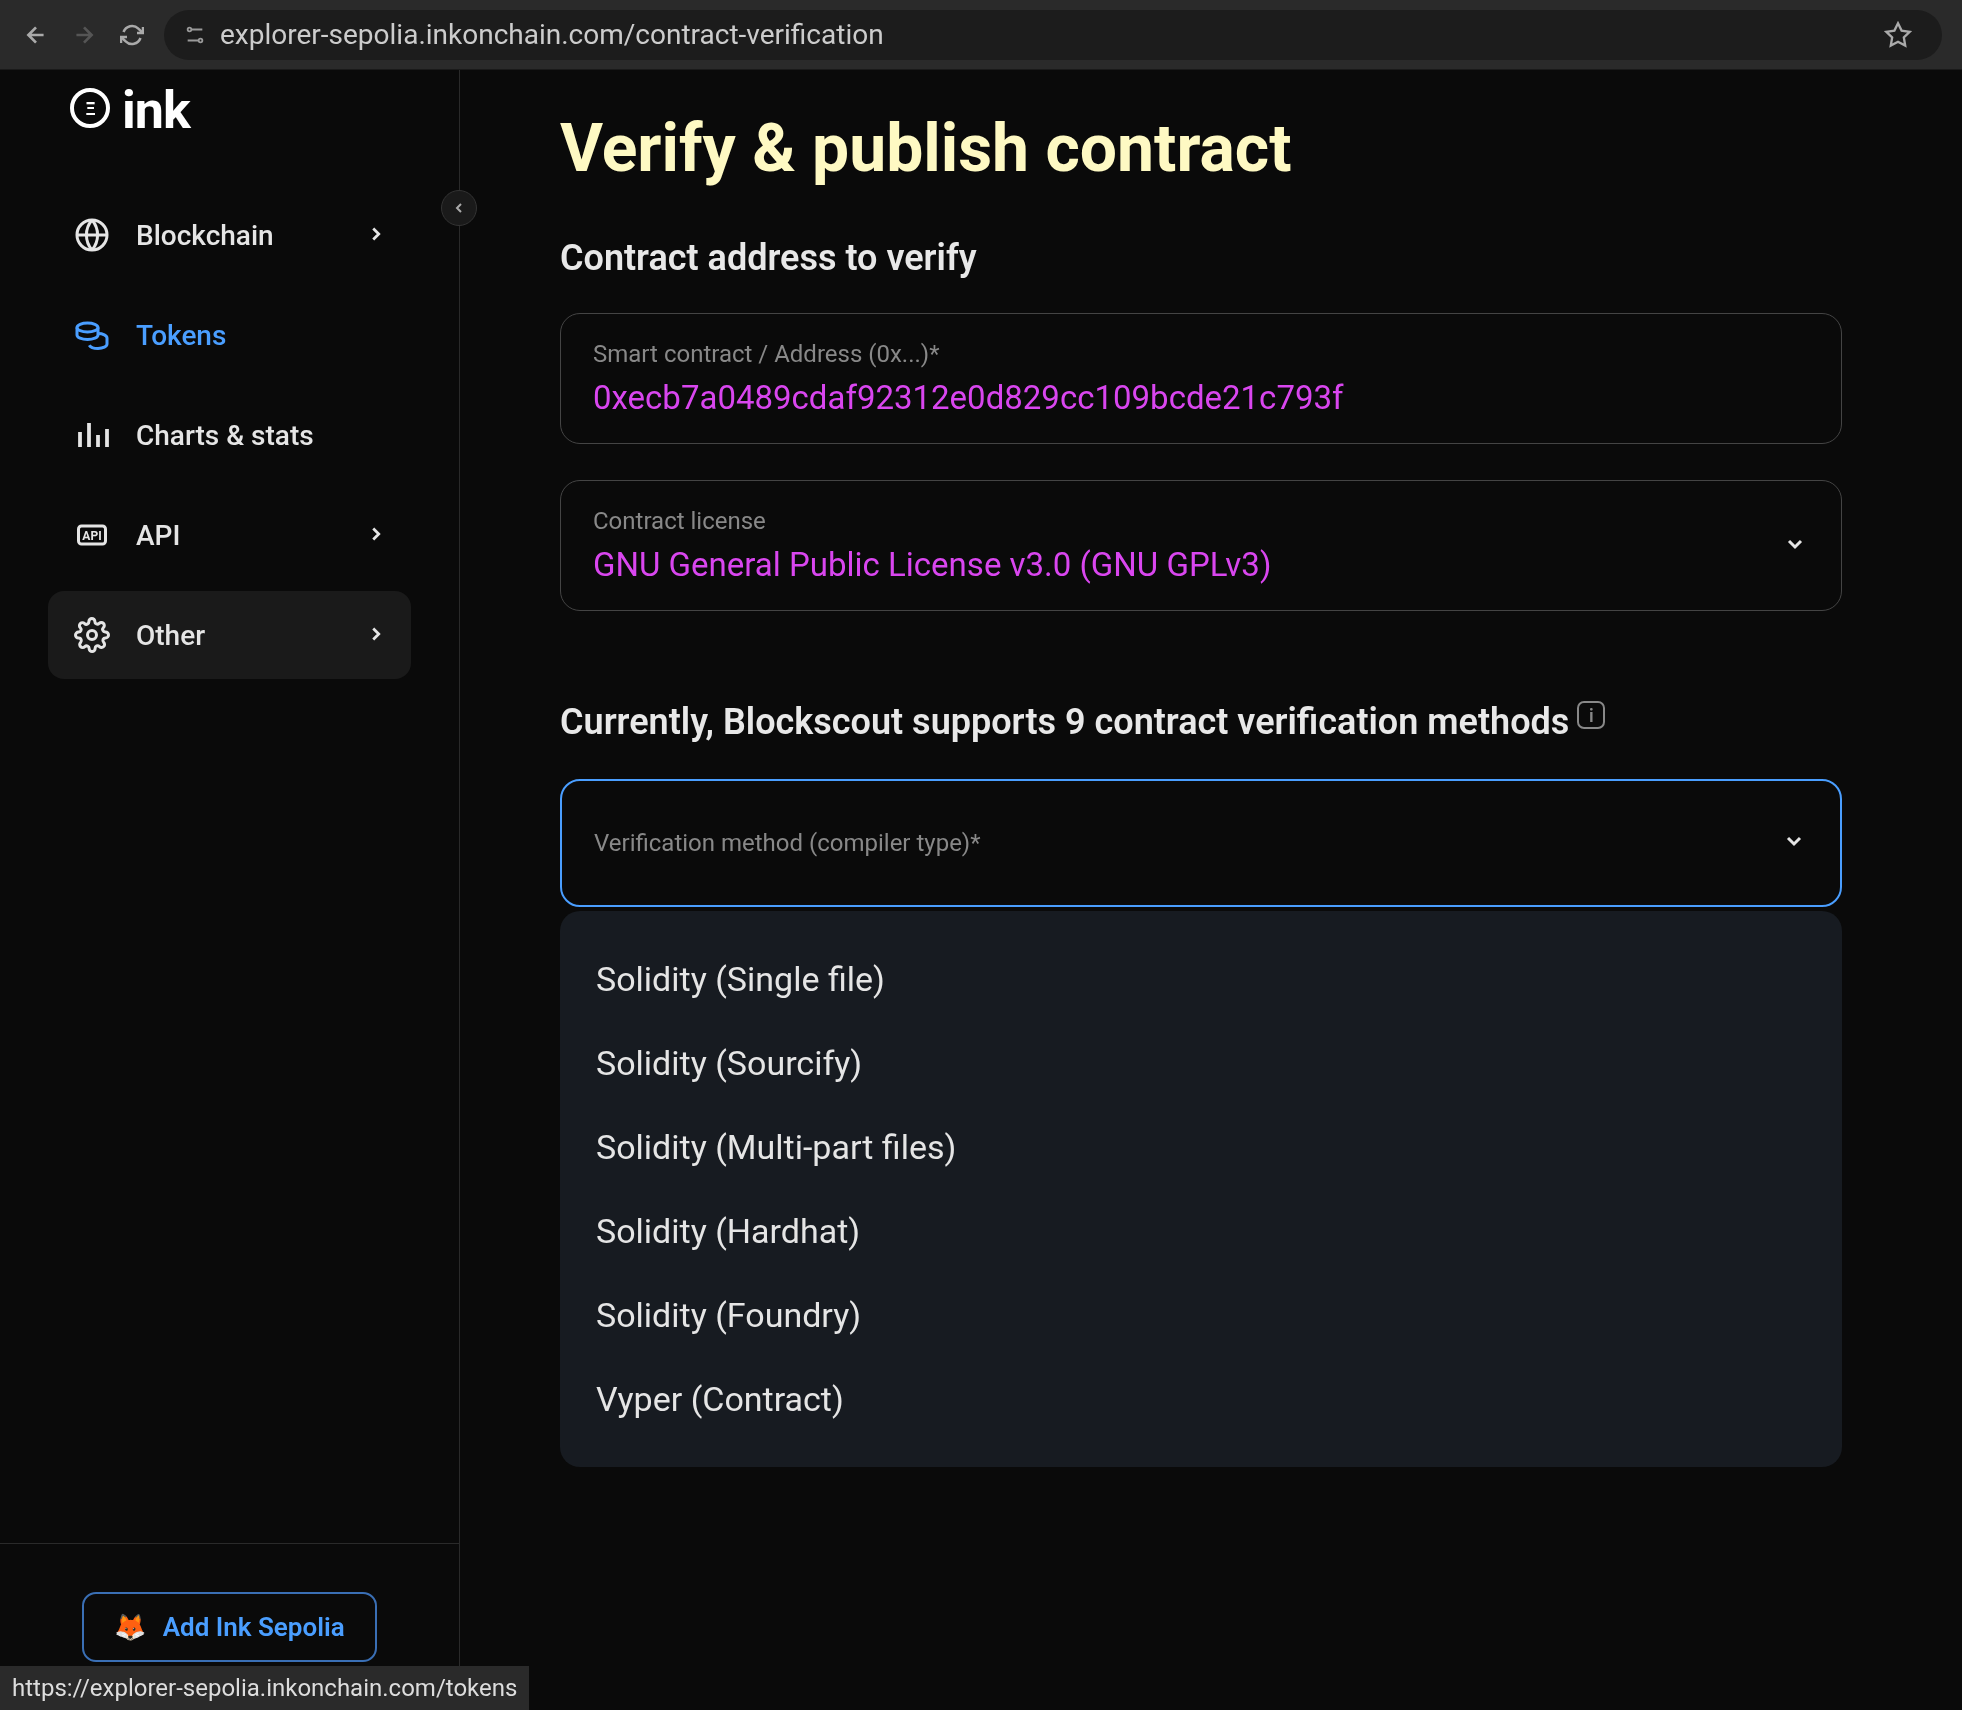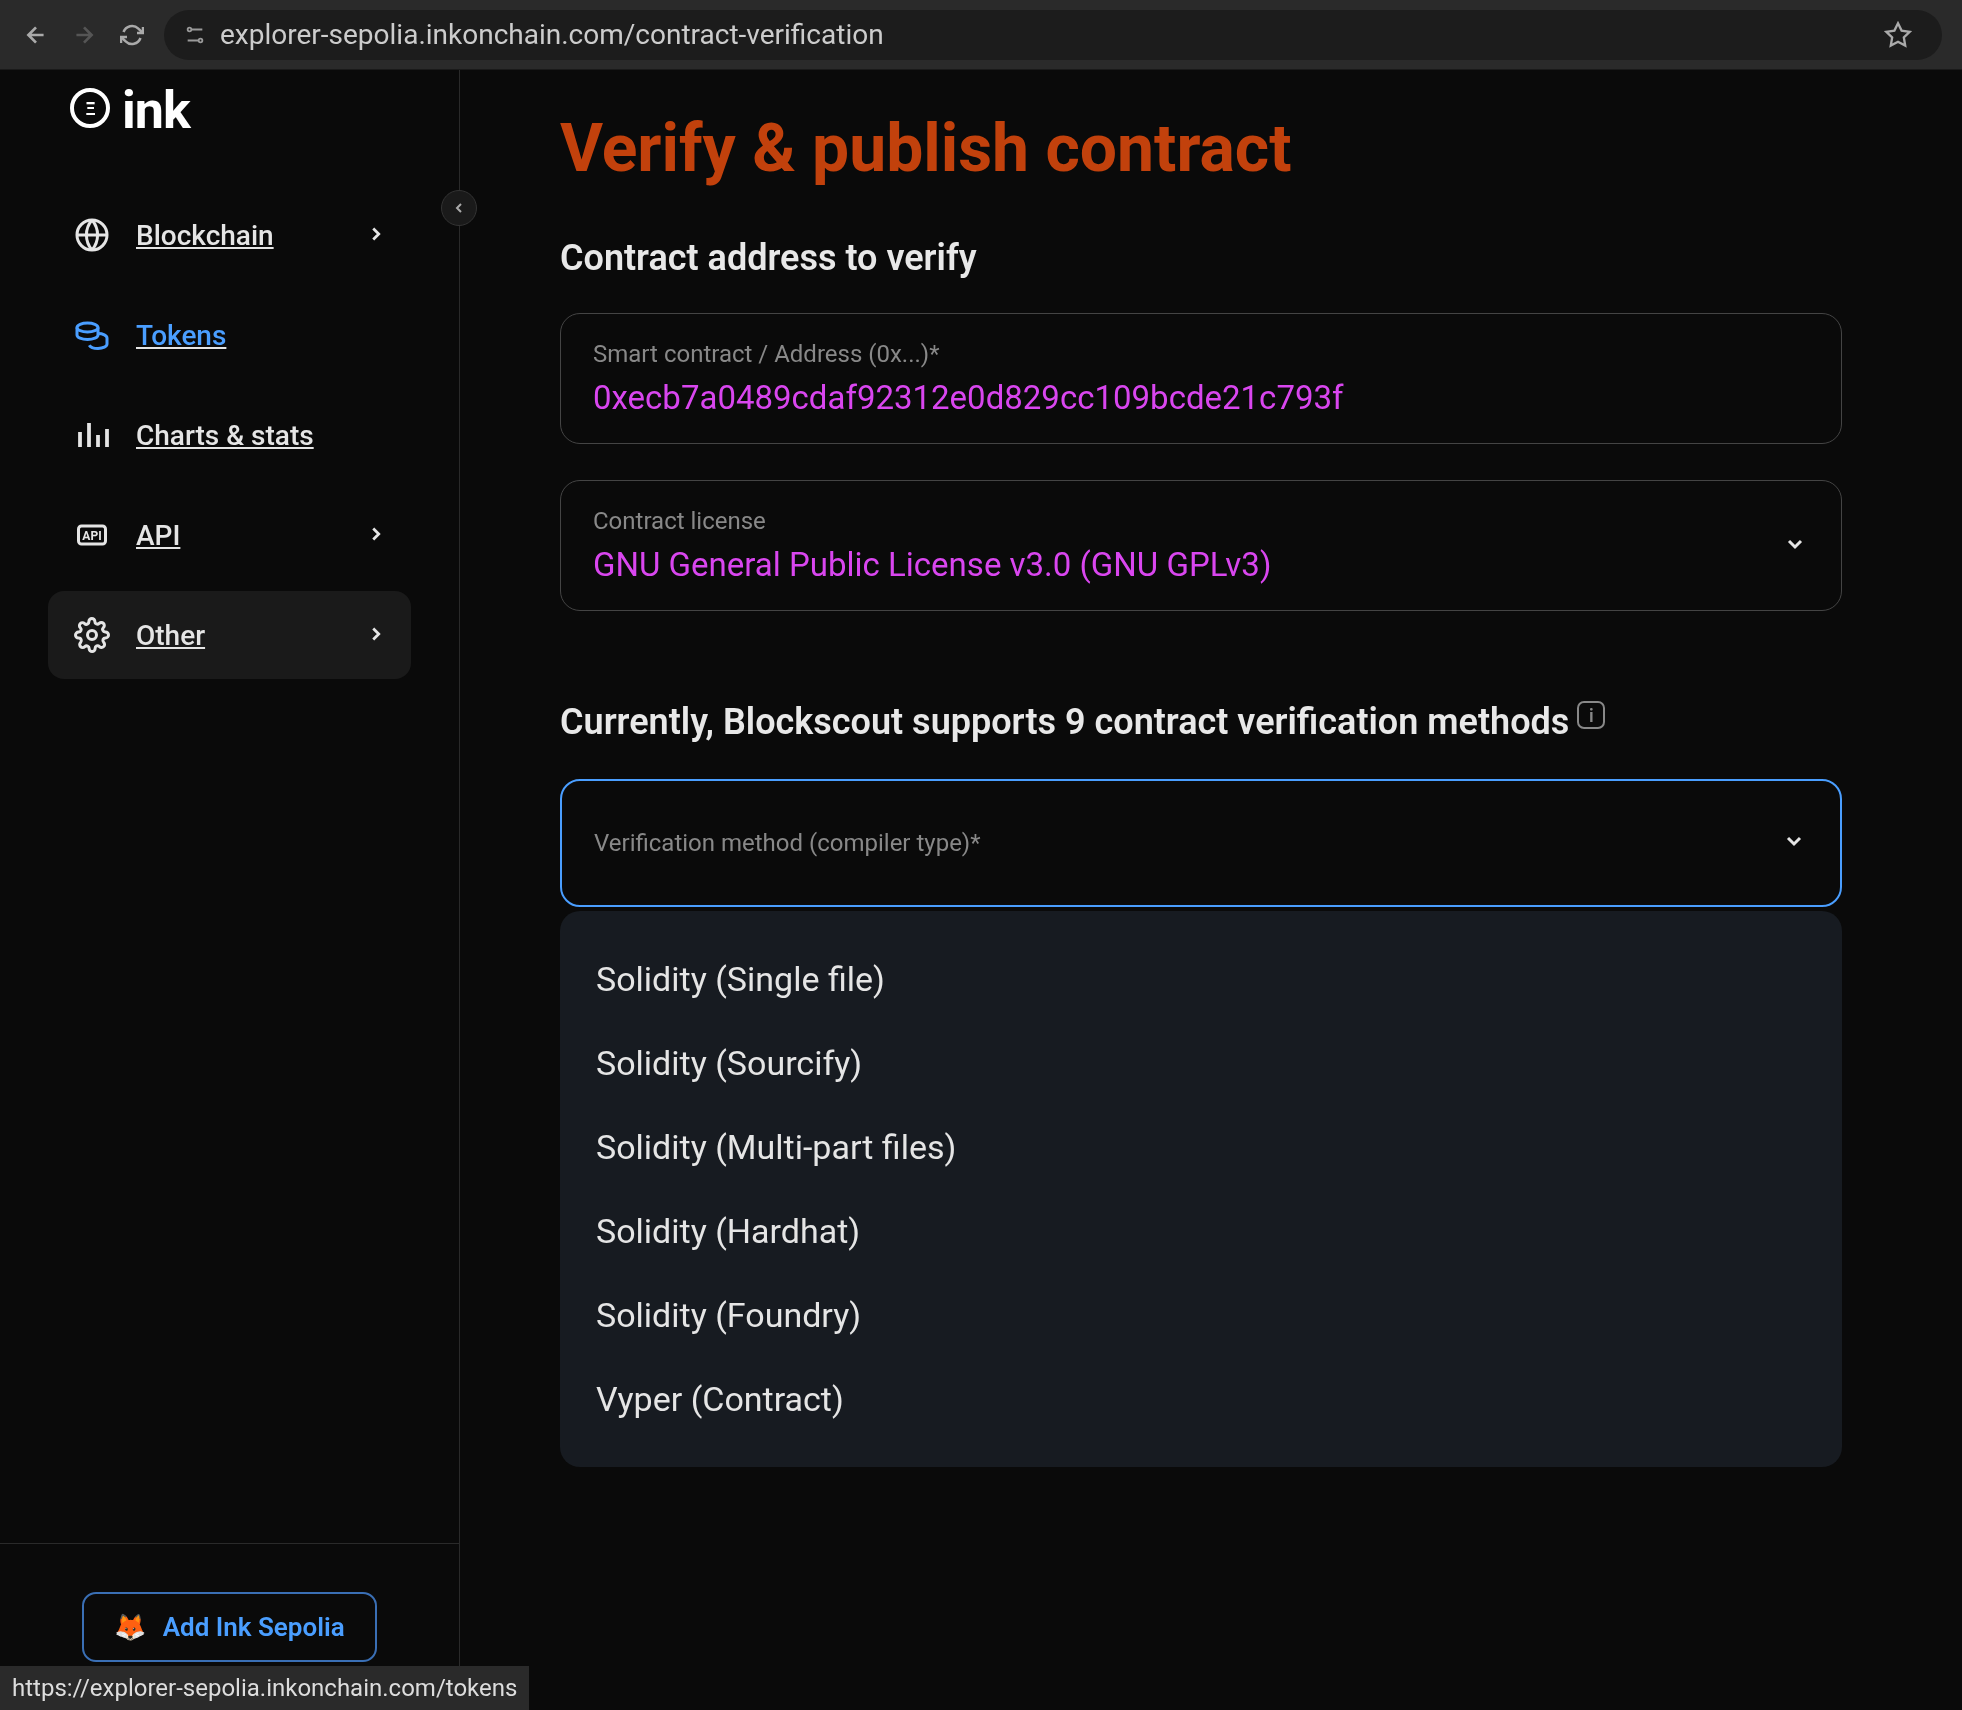--- a/index.html
+++ b/index.html
@@ -86,21 +86,20 @@
   align-items: center;
   gap: 12px;
   padding: 0 0 30px 70px;
   font-size: 52px;
   font-weight: 700;
   color: #fff;
   letter-spacing: -1px;
 }
 .nav {
   padding: 20px 48px 0 48px;
-  text-decoration: underline;
 }
 .nav-item {
   display: flex;
   align-items: center;
   padding: 24px 24px;
   color: #e5e5e5;
   font-size: 28px;
   font-weight: 500;
   border-radius: 16px;
   cursor: pointer;
@@ -175,21 +174,21 @@
 
 .main {
   flex: 1;
   padding: 40px 120px 0 100px;
   overflow-y: auto;
   position: relative;
 }
 .page-title {
   font-size: 66px;
   font-weight: 700;
-  color: #c2410c;
+  color: #fef9c3;
   margin-bottom: 50px;
 }
 .section-title {
   font-size: 36px;
   font-weight: 600;
   color: #e8e8e8;
   margin-bottom: 34px;
 }
 .field {
   border: 1px solid #444;

